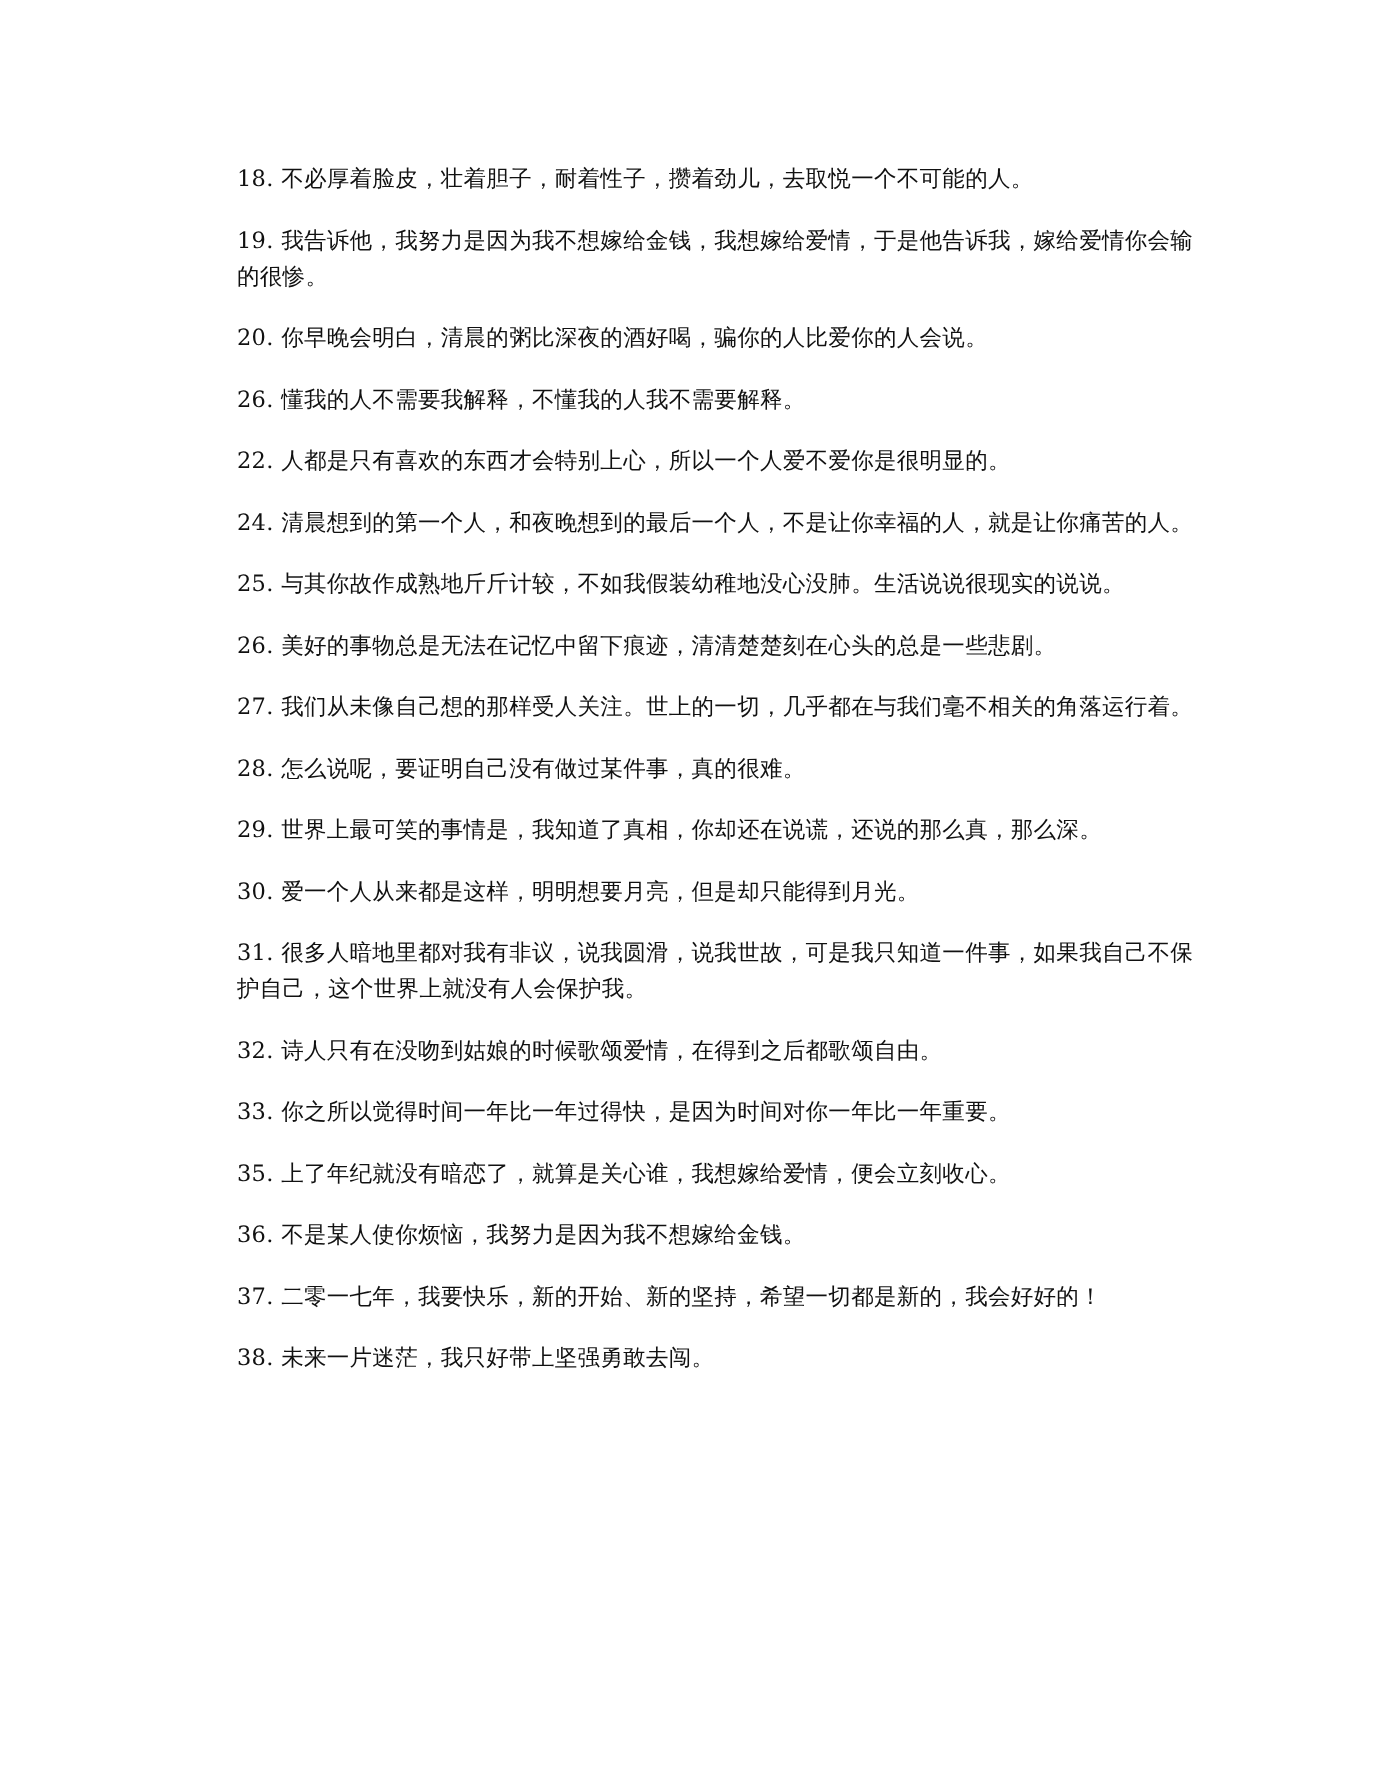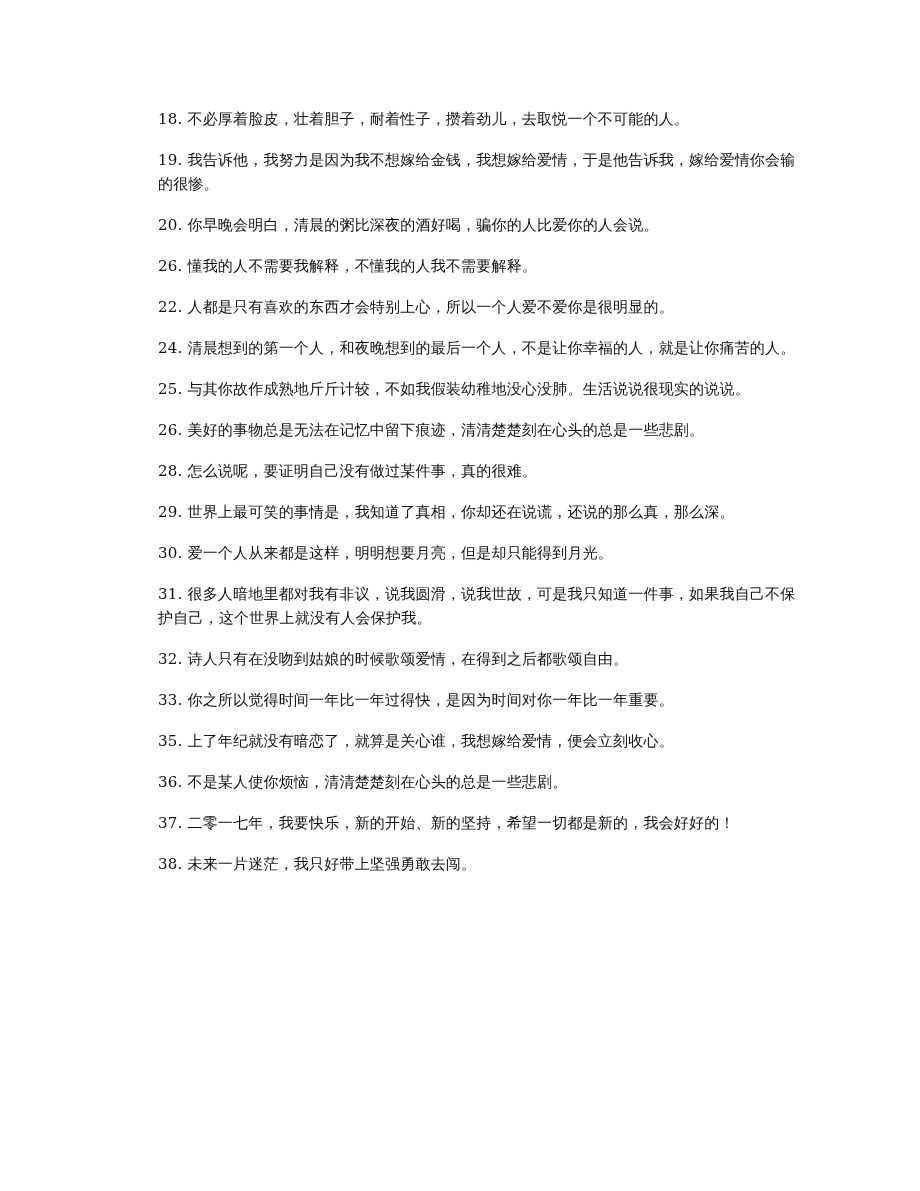--- a/index.html
+++ b/index.html
@@ -17,23 +17,24 @@
 
 <div class="page">
   <p class="item"><span class="num">18.</span> <span>不必厚着脸皮，壮着胆子，耐着性子，攒着劲儿，去取悦一个不可能的人。</span></p>
   <p class="item"><span class="num">19.</span> <span>我告诉他，我努力是因为我不想嫁给金钱，我想嫁给爱情，于是他告诉我，嫁给爱情你会输的很惨。</span></p>
   <p class="item"><span class="num">20.</span> <span>你早晚会明白，清晨的粥比深夜的酒好喝，骗你的人比爱你的人会说。</span></p>
   <p class="item"><span class="num">26.</span> <span>懂我的人不需要我解释，不懂我的人我不需要解释。</span></p>
   <p class="item"><span class="num">22.</span> <span>人都是只有喜欢的东西才会特别上心，所以一个人爱不爱你是很明显的。</span></p>
   <p class="item"><span class="num">24.</span> <span>清晨想到的第一个人，和夜晚想到的最后一个人，不是让你幸福的人，就是让你痛苦的人。</span></p>
   <p class="item"><span class="num">25.</span> <span>与其你故作成熟地斤斤计较，不如我假装幼稚地没心没肺。生活说说很现实的说说。</span></p>
   <p class="item"><span class="num">26.</span> <span>美好的事物总是无法在记忆中留下痕迹，清清楚楚刻在心头的总是一些悲剧。</span></p>
+  <p class="item"><span class="num">27.</span> <span>我们从未像自己想的那样受人关注。世上的一切，几乎都在与我们毫不相关的角落运行着。</span></p>
   <p class="item"><span class="num">28.</span> <span>怎么说呢，要证明自己没有做过某件事，真的很难。</span></p>
   <p class="item"><span class="num">29.</span> <span>世界上最可笑的事情是，我知道了真相，你却还在说谎，还说的那么真，那么深。</span></p>
   <p class="item"><span class="num">30.</span> <span>爱一个人从来都是这样，明明想要月亮，但是却只能得到月光。</span></p>
   <p class="item"><span class="num">31.</span> <span>很多人暗地里都对我有非议，说我圆滑，说我世故，可是我只知道一件事，如果我自己不保护自己，这个世界上就没有人会保护我。</span></p>
   <p class="item"><span class="num">32.</span> <span>诗人只有在没吻到姑娘的时候歌颂爱情，在得到之后都歌颂自由。</span></p>
   <p class="item"><span class="num">33.</span> <span>你之所以觉得时间一年比一年过得快，是因为时间对你一年比一年重要。</span></p>
   <p class="item"><span class="num">35.</span> <span>上了年纪就没有暗恋了，就算是关心谁，我想嫁给爱情，便会立刻收心。</span></p>
-  <p class="item"><span class="num">36.</span> <span>不是某人使你烦恼，清清楚楚刻在心头的总是一些悲剧。</span></p>
+  <p class="item"><span class="num">36.</span> <span>不是某人使你烦恼，我努力是因为我不想嫁给金钱。</span></p>
   <p class="item"><span class="num">37.</span> <span>二零一七年，我要快乐，新的开始、新的坚持，希望一切都是新的，我会好好的！</span></p>
   <p class="item"><span class="num">38.</span> <span>未来一片迷茫，我只好带上坚强勇敢去闯。</span></p>
 </div>
 
 </body></html>

